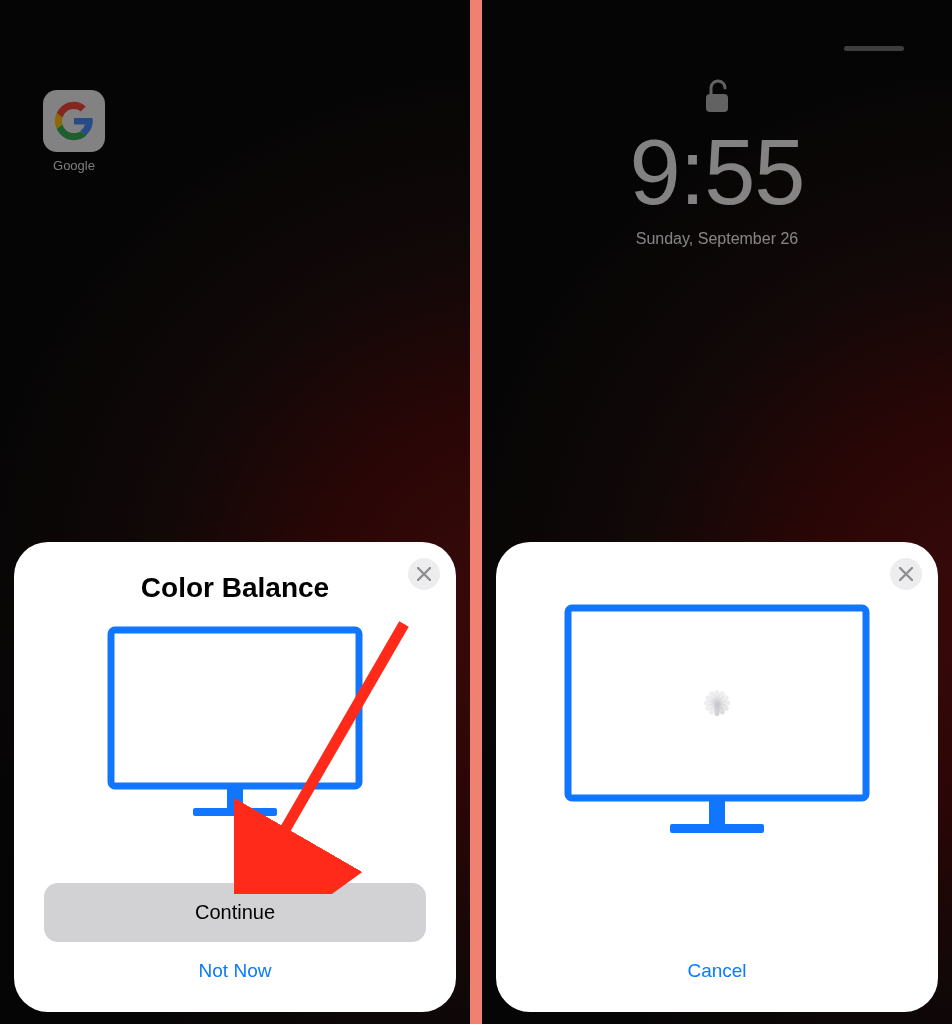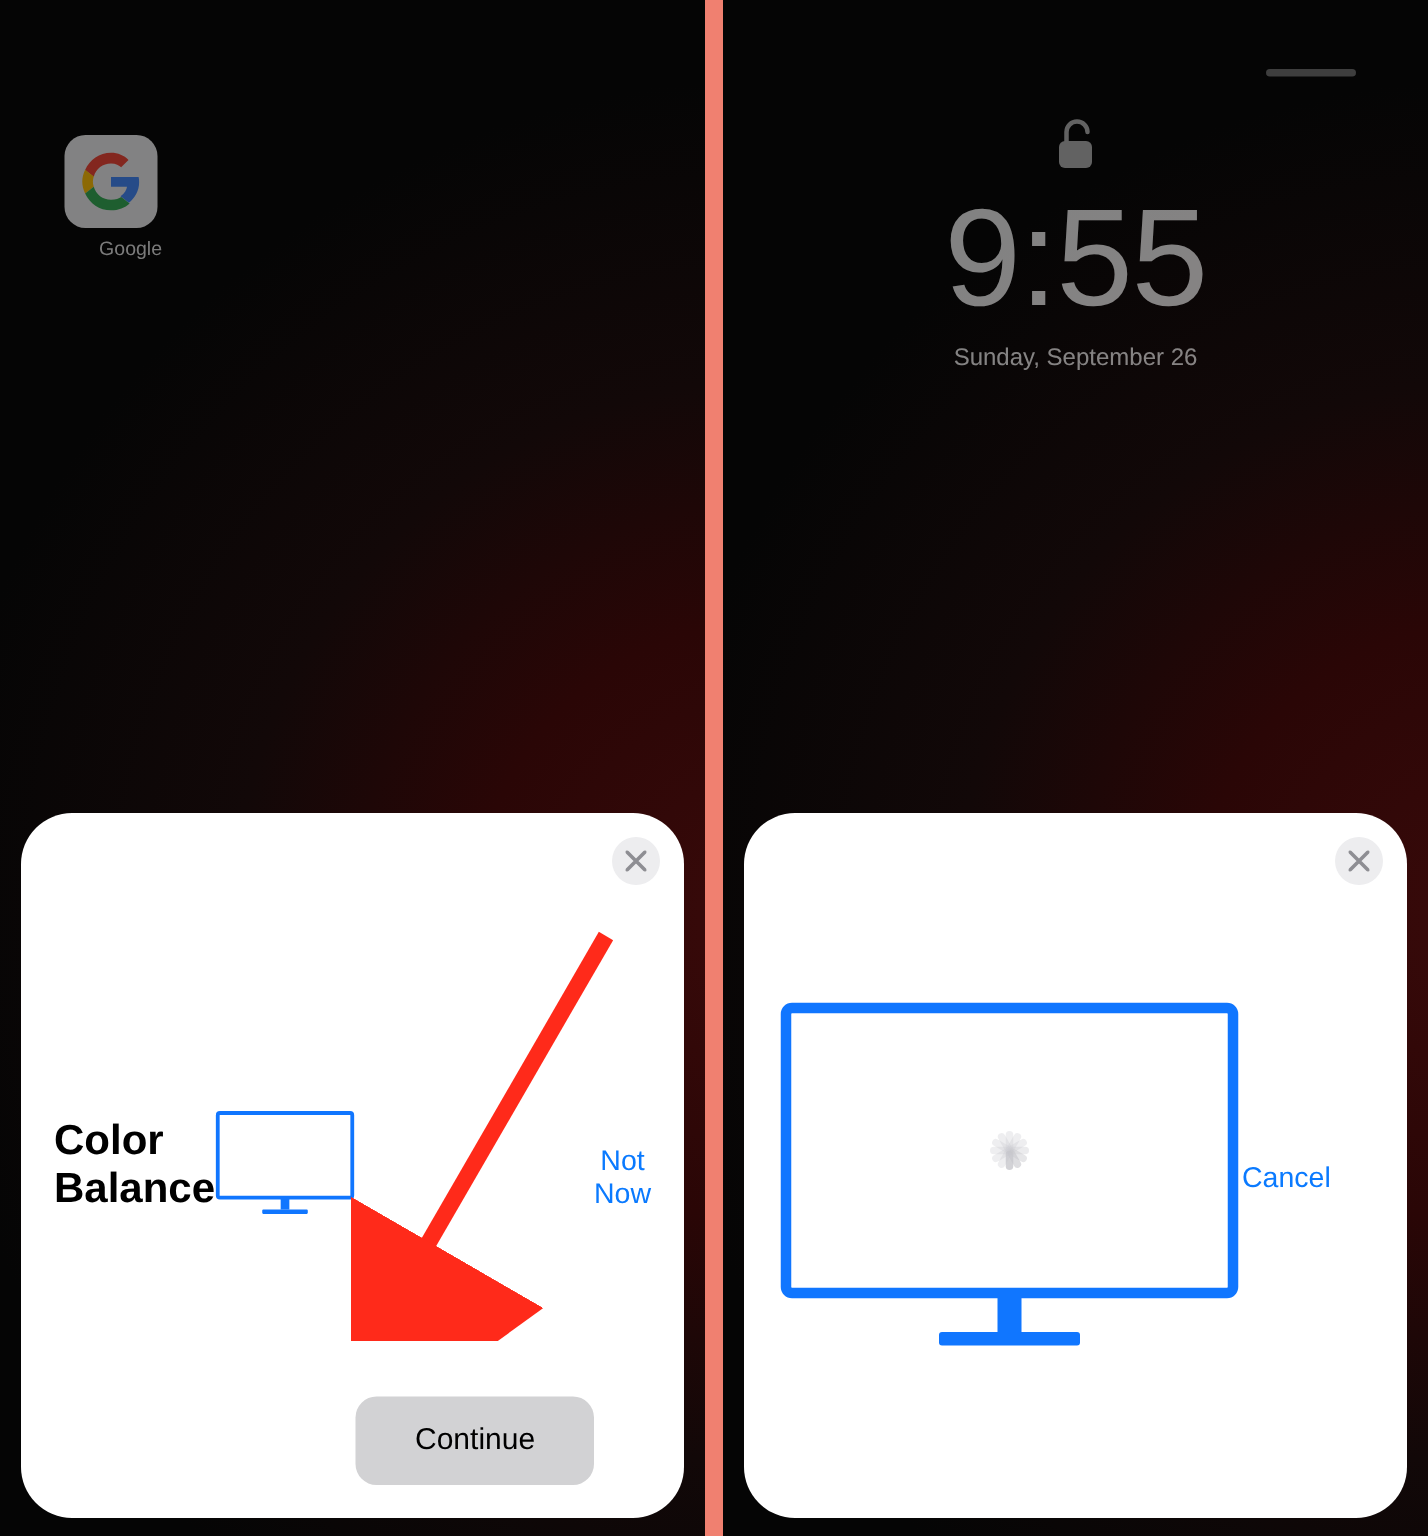--- a/index.html
+++ b/index.html
@@ -9,21 +9,21 @@
     position: relative;
     width: 470px;
     height: 1024px;
     background: radial-gradient(circle at 110% 60%, #3a0a0a 0%, #2a0606 25%, #120808 45%, #050505 70%);
     overflow: hidden;
   }
   .phone.left { margin-right: 12px; }
   .app-icon {
     position: absolute;
     top: 90px; left: 40px;
-    width: 68px; text-align: right;
+    width: 68px; text-align: center;
     opacity: 0.55;
   }
   .app-icon .tile {
     width: 62px; height: 62px; border-radius: 14px;
     background: #e9e9ea;
     display: flex; align-items: center; justify-content: center;
     margin: 0 auto 6px;
   }
   .app-icon .label { color: #ddd; font-size: 13px; }
   .g-logo { width: 40px; height: 40px; position: relative; }
@@ -48,21 +48,21 @@
     position: absolute; top: 46px; right: 48px;
     width: 60px; height: 5px; border-radius: 3px;
     background: #777; opacity: 0.5;
   }
 
   .sheet {
     position: absolute;
     left: 14px; right: 14px; bottom: 12px;
     background: #fff; border-radius: 34px;
     padding: 30px 22px 22px;
-    display: flex; flex-direction: row; align-items: center;
+    display: flex; flex-direction: column; align-items: center;
     min-height: 470px;
   }
   .sheet .close {
     position: absolute; top: 16px; right: 16px;
     width: 32px; height: 32px; border-radius: 50%;
     background: #ededef; display: flex; align-items: center; justify-content: center;
     cursor: pointer;
   }
   .sheet .close svg { width: 14px; height: 14px; }
   .sheet h1 { font-size: 28px; font-weight: 700; color: #000; margin-bottom: 10px; }

